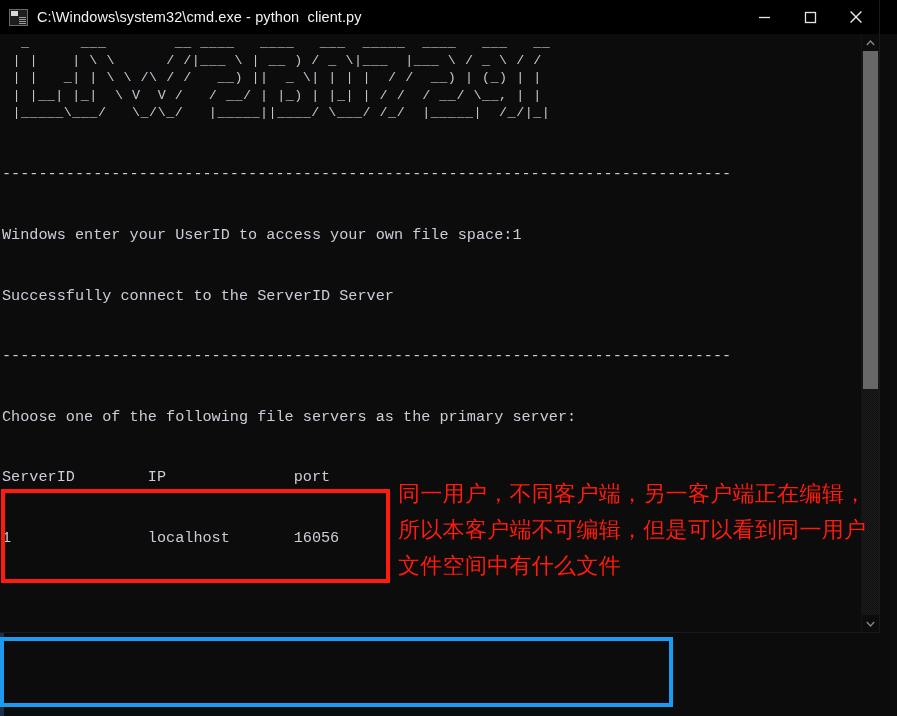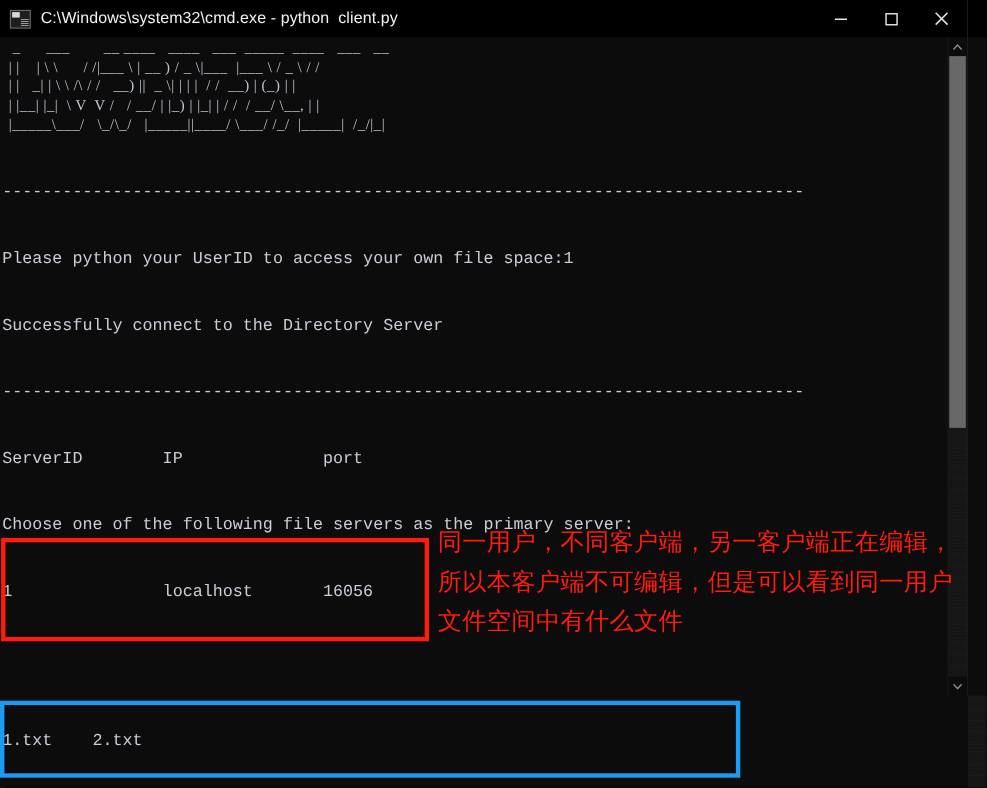--- a/index.html
+++ b/index.html
@@ -58,21 +58,21 @@
   .term-inner{
     padding:2px 0 0 2px;
     color:#ccccd8;
     font-size:15.2px;
     line-height:20.2px;
     white-space:pre;
     font-family:"Liberation Mono","DejaVu Sans Mono",monospace;
   }
   .banner{
     color:#bfc6d4;font-size:13.4px;line-height:17.6px;white-space:pre;
-    letter-spacing:.5px;padding-left:4px;font-family:Liberation Serif, serif;
+    letter-spacing:.5px;padding-left:4px;
   }
 
   
   .scrollbar{
     position:absolute;right:0;top:34px;width:17px;height:598px;
     background:#0c0c0c;
     border-left:1px solid #141414;
   }
   .sb-arrow{
     position:absolute;left:0;width:17px;height:17px;
@@ -154,25 +154,25 @@
     </div>
 
     <div class="term">
       <div class="banner">  _      ___        __ ____   ____   ___  _____  ____   ___   __
  | |    | \ \      / /|___ \ | __ ) / _ \|___  |___ \ / _ \ / /
  | |   _| | \ \ /\ / /   __) ||  _ \| | | |  / /  __) | (_) | |
  | |__| |_|  \ V  V /   / __/ | |_) | |_| | / /  / __/ \__, | |
  |_____\___/   \_/\_/   |_____||____/ \___/ /_/  |_____|  /_/|_|</div>
       <div class="term-inner">
         <div>--------------------------------------------------------------------------------</div>
-        <div>Please python your UserID to access your own file space:1</div>
-        <div>Successfully connect to the Directory Server</div>
+        <div>Windows enter your UserID to access your own file space:1</div>
+        <div>Successfully connect to the ServerID Server</div>
         <div>--------------------------------------------------------------------------------</div>
+        <div>Choose one of the following file servers as the primary server:</div>
         <div>ServerID        IP              port</div>
-        <div>Choose one of the following file servers as the primary server:</div>
         <div>1               localhost       16056</div>
         
         
         
         
         
         
         
         
         
@@ -190,28 +190,18 @@
         <div class="sb-thumb" style="top:0px;height:338px;"></div>
       </div>
       <div class="sb-arrow down">
         <svg width="9" height="6" viewBox="0 0 9 6">
             <polyline points="0.8,1 4.5,5 8.2,1" fill="none" stroke="#8a8a8a" stroke-width="1.3"></polyline>
           </svg>
       </div>
     </div>
   </div>
 
-  <div class="window2">
-    <div class="term2-inner">
-      <div>1.txt    2.txt</div>
-      
-      
-      
-      
-    </div>
-    <div class="sb2"></div>
-  </div>
 
   <div class="box-red"></div>
   <div class="note-red">同一用户，不同客户端，另一客户端正在编辑，所以本客户端不可编辑，但是可以看到同一用户文件空间中有什么文件</div>
   <div class="box-blue"></div>
 
 </div>
 
 </body></html>

